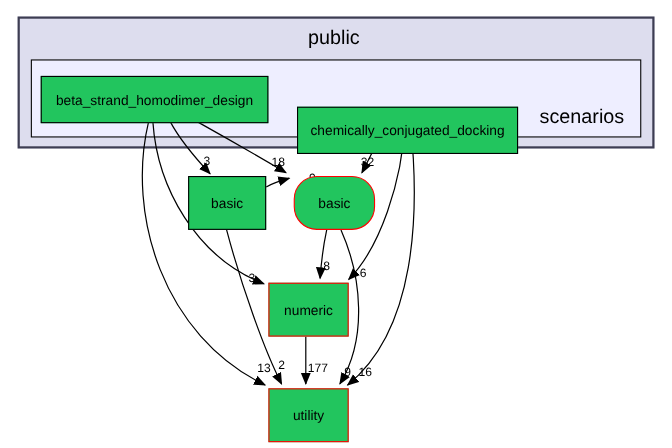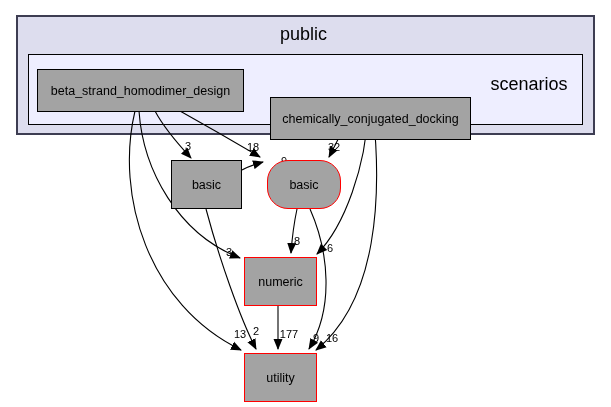--- a/index.html
+++ b/index.html
@@ -13,23 +13,23 @@
   }
   .cluster-inner{
     position:absolute;left:28px;top:54px;width:553px;height:69px;
     background:#eeeeff;border:1px solid #000000;
   }
   .cluster-label{
     position:absolute;color:#000;font-size:18px;text-align:center;
     cursor:pointer;
   }
   #public-label{left:16px;top:24px;width:575px;}
-  #scenarios-label{left:477px;top:74px;width:104px;}
+  #scenarios-label{left:477px;top:96px;width:104px;}
   .node{
-    position:absolute;background:#a3a3a3;border:1px solid #000000;
+    position:absolute;background:#22c55e;border:1px solid #000000;
     display:flex;align-items:center;justify-content:center;
     font-size:12.5px;color:#000;box-sizing:border-box;cursor:pointer;
   }
   .node.red{border-color:#ff0000;}
   #node-beta{left:37px;top:69px;width:207px;height:43px;}
   #node-chem{left:270px;top:69px;width:201px;height:43px;margin-top:28px;}
   #node-devel{left:171px;top:160px;width:71px;height:49px;}
   #node-basic{left:267px;top:160px;width:74px;height:49px;border-radius:21px;}
   #node-numeric{left:244px;top:257px;width:73px;height:49px;}
   #node-utility{left:244px;top:353px;width:73px;height:49px;}

